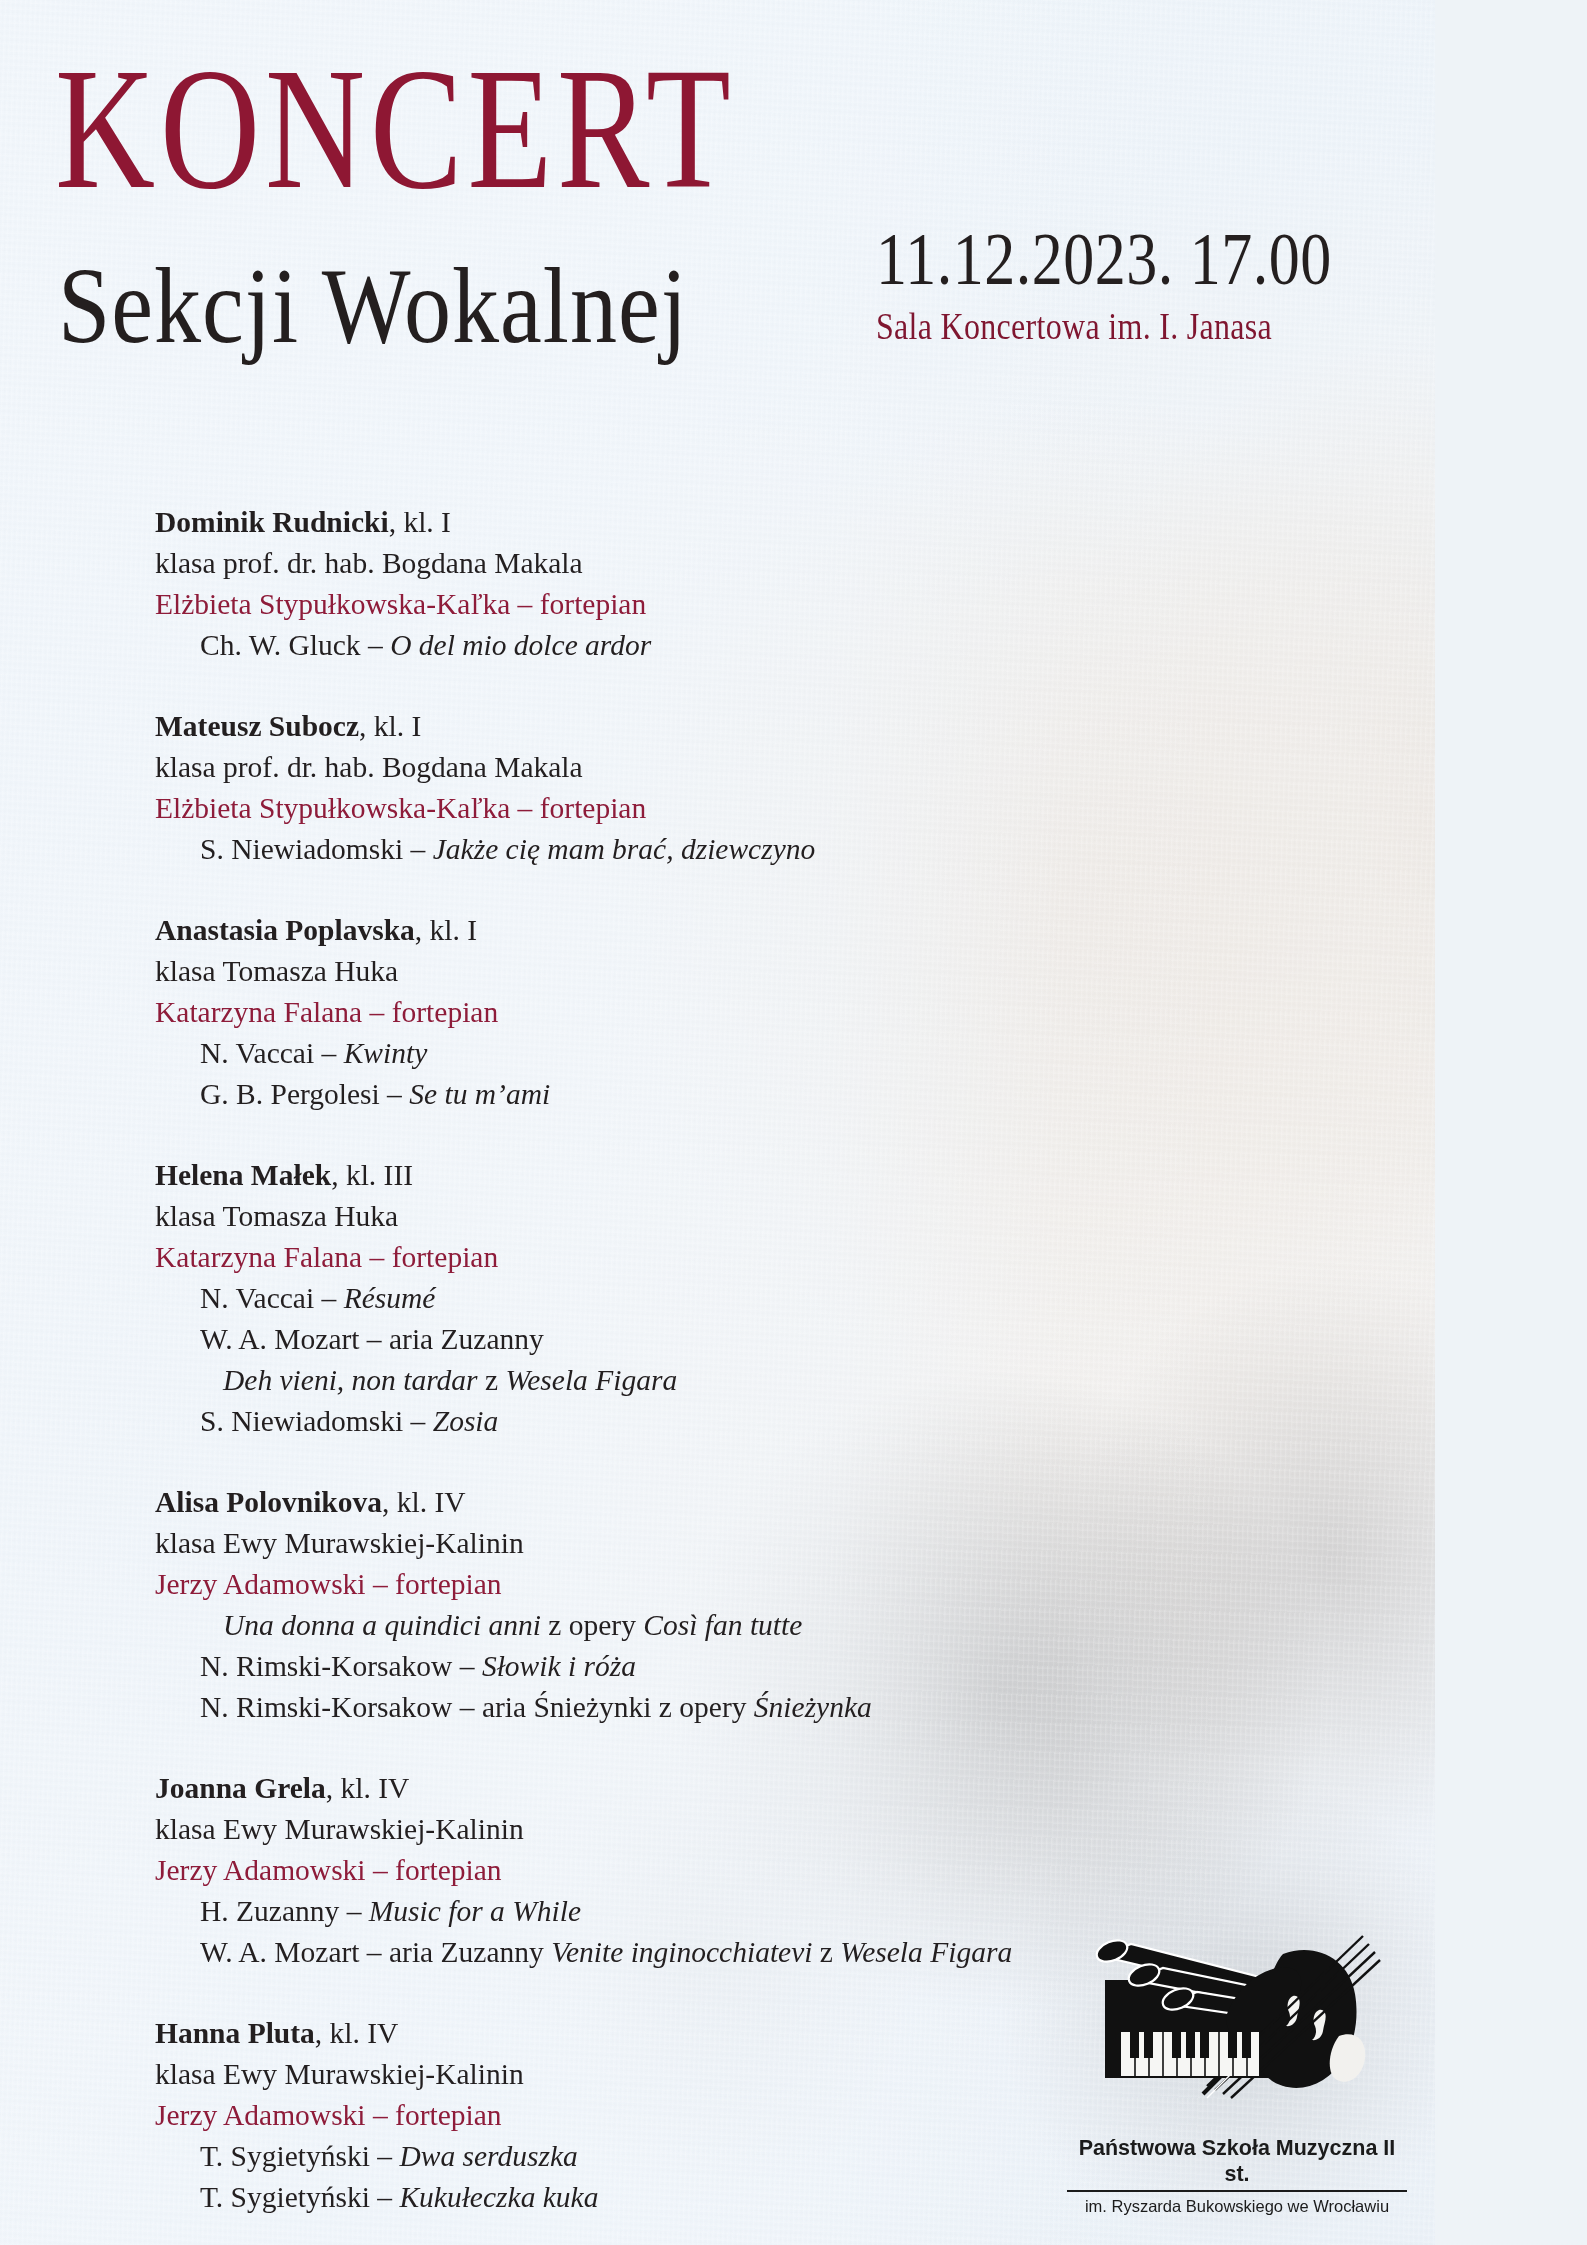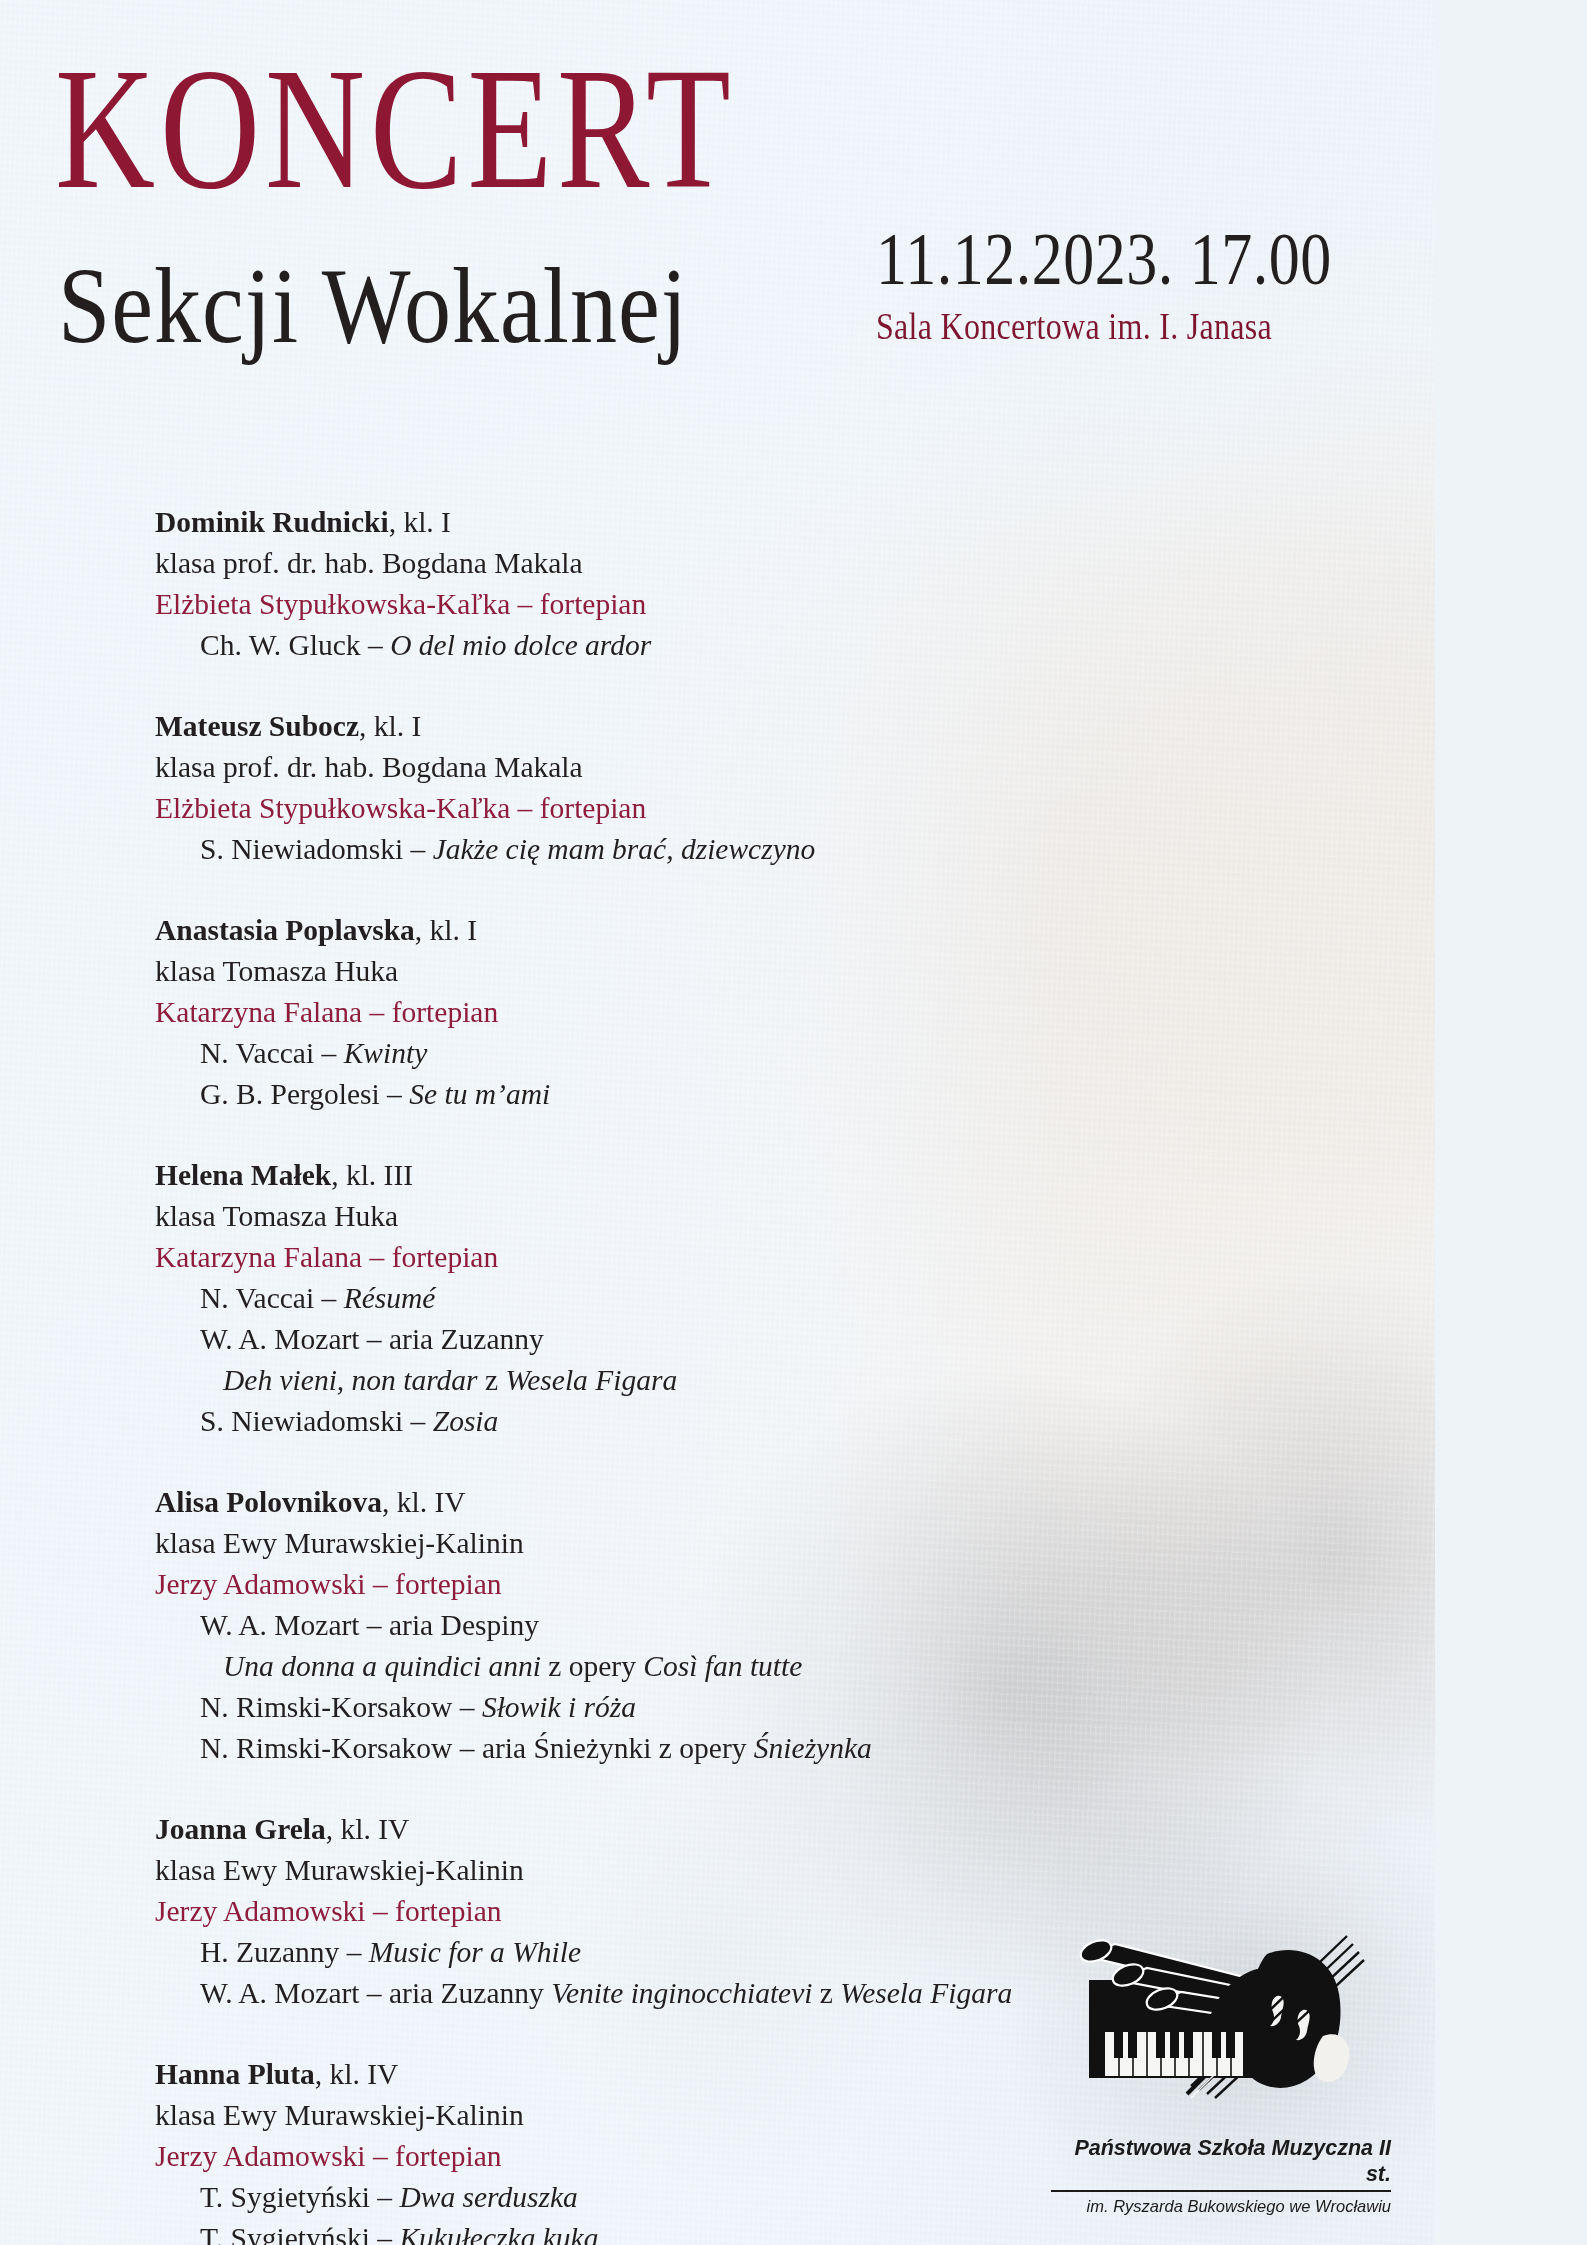--- a/index.html
+++ b/index.html
@@ -160,24 +160,23 @@
     white-space:nowrap;
   }
   .piece.cont {
     padding-left:68px;
   }
   .piece i, .piece em { font-style:italic; }
 
   
   .logo-block {
     position:absolute;
-    right:44px; bottom:28px;
+    right:28px; bottom:28px;
     width:340px;
-    text-align:right;
-    font-style:italic;
+    text-align:center;
   }
   .logo-mark {
     width:300px; height:212px;
     margin:0 auto 6px auto;
     display:block;
   }
   .logo-name {
     font-family:"Liberation Sans", sans-serif;
     font-size:21.5px;
     font-weight:bold;
@@ -246,21 +245,20 @@
         <div class="pianist-line">Katarzyna Falana – fortepian</div>
         <div class="piece"><span>N. Vaccai – </span><i>Résumé</i></div>
         <div class="piece"><span>W. A. Mozart – aria Zuzanny</span></div>
         <div class="piece cont"><i>Deh vieni, non tardar</i><span> z </span><i>Wesela Figara</i></div>
         <div class="piece"><span>S. Niewiadomski – </span><i>Zosia</i></div>
       </div>
       <div class="entry">
         <div class="perf-line"><span class="perf-name">Alisa Polovnikova</span><span class="perf-class">, kl. IV</span></div>
         <div class="teacher-line">klasa Ewy Murawskiej-Kalinin</div>
         <div class="pianist-line">Jerzy Adamowski – fortepian</div>
-        <div class="piece"><span>W. A. Mozart – aria Despiny</span></div>
         <div class="piece cont"><i>Una donna a quindici anni</i><span> z opery </span><i>Così fan tutte</i></div>
         <div class="piece"><span>N. Rimski-Korsakow – </span><i>Słowik i róża</i></div>
         <div class="piece"><span>N. Rimski-Korsakow – aria Śnieżynki z opery </span><i>Śnieżynka</i></div>
       </div>
       <div class="entry">
         <div class="perf-line"><span class="perf-name">Joanna Grela</span><span class="perf-class">, kl. IV</span></div>
         <div class="teacher-line">klasa Ewy Murawskiej-Kalinin</div>
         <div class="pianist-line">Jerzy Adamowski – fortepian</div>
         <div class="piece"><span>H. Zuzanny – </span><i>Music for a While</i></div>
         <div class="piece"><span>W. A. Mozart – aria Zuzanny </span><i>Venite inginocchiatevi</i><span> z </span><i>Wesela Figara</i></div>

